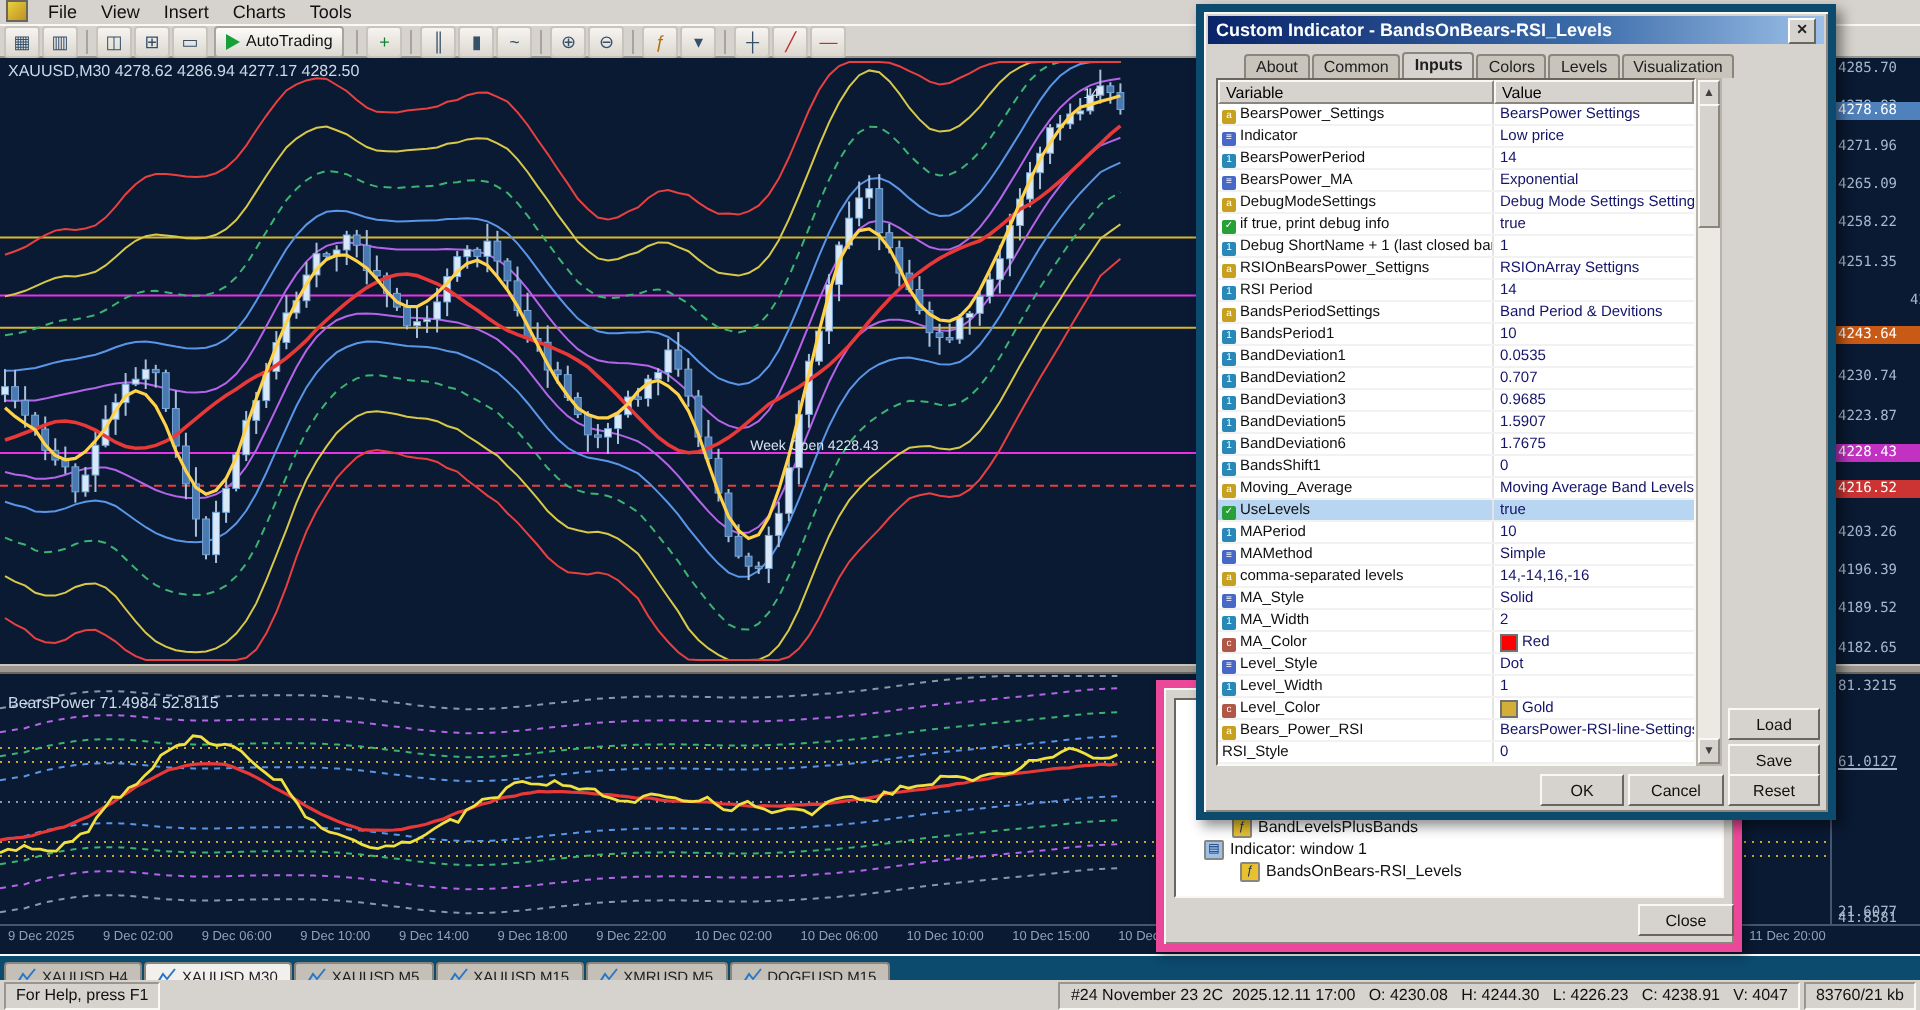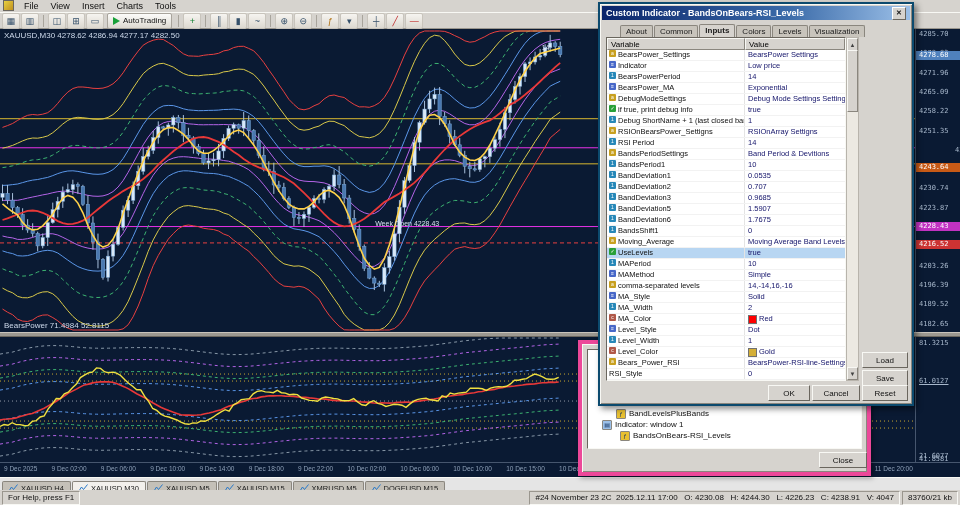--- a/index.html
+++ b/index.html
@@ -20,21 +20,21 @@
   .tb-sep{width:1px;height:12px;background:#a8a49c;margin:0 3px}
   .autotrading{display:flex;align-items:center;gap:3px;height:14px;padding:0 5px;margin:0 2px;
            border:1px solid #a8a49c;border-radius:2px;background:linear-gradient(#fcfcfa,#dcd8d0);font-size:8px;color:#101010}
   .play{width:0;height:0;border-left:7px solid #18a038;border-top:4px solid transparent;border-bottom:4px solid transparent;display:inline-block}
 
   
   .chart-region{position:absolute;left:0;top:29px;width:960px;height:448px;background:#0a1a33;overflow:hidden;z-index:1}
   #main-svg{position:absolute;left:0;top:0}
   #sub-svg{position:absolute;left:0;top:306px}
   .chart-label{position:absolute;left:4px;top:2px;font-size:8px;color:#cdd9ea;white-space:pre;z-index:2}
-  .chart-label.sub{top:292px}
+  .chart-label.sub{top:318px}
   .splitter{position:absolute;left:0;top:303px;width:960px;height:3px;background:#9c9890;
             border-top:1px solid #c8c4bc;border-bottom:1px solid #6a665e;z-index:3}
   .axis{position:absolute;left:915px;width:45px;background:#0a1a33;border-left:1px solid #46566e;z-index:2}
   .axis-main{top:0;height:303px}
   .axis-sub{top:306px;height:127px}
   .ax-label{position:absolute;left:3px;font-size:7px;color:#a8b8cc;font-family:"DejaVu Sans Mono",monospace;white-space:nowrap}
   .ax-tag{position:absolute;left:0;width:44px;height:9px;font-size:7px;color:#fff;line-height:9px;padding-left:3px;
           font-family:"DejaVu Sans Mono",monospace;z-index:2}
   .time-axis{position:absolute;left:0;top:433px;width:960px;height:15px;background:#0a1a33;border-top:1px solid #46566e}
   .time-inner{width:915px;display:flex;justify-content:space-between;padding:2px 2px 0 4px;box-sizing:border-box}
@@ -45,59 +45,59 @@
   
   .ind-window{position:absolute;left:578px;top:340px;width:285px;height:128px;background:#d6d3ce;border:4px solid #ec4899;
         box-shadow:inset 1px 1px 0 #f8f8f4,inset -1px -1px 0 #8a867e,2px 2px 5px rgba(0,0,0,.35);z-index:10}
   .ind-list{position:absolute;left:5px;top:5px;right:5px;height:98px;background:#fff;
         border:1px solid;border-color:#6a665e #f8f8f4 #f8f8f4 #6a665e;overflow:hidden}
   #ind-items{padding-top:58px}
   .ind-item{height:11px;display:flex;align-items:center;gap:3px;font-size:8px;color:#101010}
   .ind-ic{width:8px;height:8px;border-radius:1px;color:#103060;font-size:6px;line-height:8px;text-align:center;flex:none;border:1px solid #8a867e}
 
   
-  .dialog{position:absolute;left:598px;top:2px;width:312px;height:400px;background:#d6d3ce;border:2px solid #0c4a6e;
+  .dialog{position:absolute;left:598px;top:2px;width:312px;height:400px;background:#d6d3ce;border:4px solid #0c4a6e;
         box-shadow:inset 1px 1px 0 #f8f8f4,inset -1px -1px 0 #8a867e,3px 3px 6px rgba(0,0,0,.45);z-index:20}
   .dialog-title{height:14px;margin:2px;background:linear-gradient(90deg,#0a246a 0%,#3a6aa8 60%,#9cc0e8 100%);
         color:#fff;font-size:9px;font-weight:bold;display:flex;align-items:center;padding:0 4px;gap:4px;white-space:nowrap;overflow:hidden}
   .title-btn{margin-left:auto;width:12px;height:11px;background:#d6d3ce;color:#202020;font-size:7px;flex:none;
         display:flex;align-items:center;justify-content:center;border:1px solid;border-color:#fff #6a665e #6a665e #fff}
   .dialog-tabs{display:flex;align-items:flex-end;height:15px;padding:0 20px;margin-top:1px}
   .dtab{font-size:8px;padding:1px 5px;background:#c8c4bc;border:1px solid #8a867e;border-bottom:none;
         border-radius:2px 2px 0 0;margin-right:1px;color:#202020;white-space:nowrap}
   .dtab.active{background:#d6d3ce;padding-bottom:2px;font-weight:bold}
   .dtable{position:absolute;left:6px;top:33px;width:240px;height:344px;background:#fff;box-sizing:border-box;
         border:1px solid;border-color:#6a665e #f8f8f4 #f8f8f4 #6a665e;overflow:hidden}
   .thead{display:flex;height:12px;background:#d6d3ce;font-size:8px}
   .th{border:1px solid;border-color:#f8f8f4 #8a867e #8a867e #f8f8f4;display:flex;align-items:center;padding-left:3px;box-sizing:border-box}
   .th1{width:138px}.th2{flex:1}
   .drow{display:flex;height:10px;line-height:10px;font-size:7.5px;border-bottom:1px solid #f2f2f2}
   .drow.selected{background:#b8d6f2}
-  .c1{width:138px;display:flex;align-items:flex-start;gap:2px;padding-left:2px;border-right:1px solid #e4e4e4;
+  .c1{width:138px;display:flex;align-items:flex-end;gap:2px;padding-left:2px;border-right:1px solid #e4e4e4;
       box-sizing:border-box;overflow:hidden;white-space:nowrap;color:#101010}
   .c2{flex:1;padding-left:3px;overflow:hidden;white-space:nowrap;color:#14146a;display:flex;align-items:center;gap:2px}
   .row-icon{width:7px;height:7px;border-radius:1px;color:#fff;font-size:5px;line-height:7px;text-align:center;flex:none}
   .swatch{width:7px;height:7px;border:1px solid #707070;flex:none}
   .dscroll{position:absolute;left:246px;top:33px;width:13px;height:344px;background:#ece9e2;border:1px solid #b8b4ac;box-sizing:border-box}
   .sarrow{height:11px;font-size:6px;display:flex;align-items:center;justify-content:center;background:#d6d3ce;color:#404040;
         border:1px solid;border-color:#f8f8f4 #8a867e #8a867e #f8f8f4}
   .sarrow.down{position:absolute;bottom:0;left:0;right:0}
   .sthumb{position:absolute;top:12px;left:0;right:0;height:60px;background:#d6d3ce;
         border:1px solid;border-color:#f8f8f4 #8a867e #8a867e #f8f8f4}
   .dlg-btn{position:absolute;height:14px;background:#d6d3ce;font-size:8px;color:#101010;
         border:1px solid;border-color:#f8f8f4 #6a665e #6a665e #f8f8f4;display:flex;align-items:center;justify-content:center}
   .btn-load{left:262px;top:348px;width:44px}
   .btn-save{left:262px;top:366px;width:44px}
   .btn-ok{left:168px;top:381px;width:40px}
   .btn-cancel{left:212px;top:381px;width:46px}
   .btn-reset{left:262px;top:381px;width:44px}
   .close-btn{left:237px;top:108px;width:46px}
 
   
-  .tabbar{position:absolute;left:0;top:477px;width:960px;height:17px;background:#e5e5e5;border-top:1px solid #f8f8f4;
+  .tabbar{position:absolute;left:0;top:477px;width:960px;height:17px;background:#0c4a6e;border-top:1px solid #f8f8f4;
         display:flex;align-items:flex-end;padding-left:2px;box-sizing:border-box;z-index:4}
   .chart-tab{display:flex;align-items:center;gap:3px;height:12px;padding:0 6px;font-size:7.5px;background:#c4c0b8;
         border:1px solid #8a867e;border-bottom:none;border-radius:2px 2px 0 0;margin-right:1px;color:#202020;white-space:nowrap}
   .chart-tab.active{background:#f2f0ec}
   .statusbar{position:absolute;left:0;top:490px;width:960px;height:15px;background:#d6d3ce;display:flex;align-items:center;
         font-size:8px;color:#101010;box-sizing:border-box;padding:1px 2px;gap:2px;z-index:4}
   .seg{height:12px;display:flex;align-items:center;padding:0 5px;white-space:pre;
         border:1px solid;border-color:#9a968e #f8f8f4 #f8f8f4 #9a968e}
   .seg-spacer{flex:1}
 </style>

